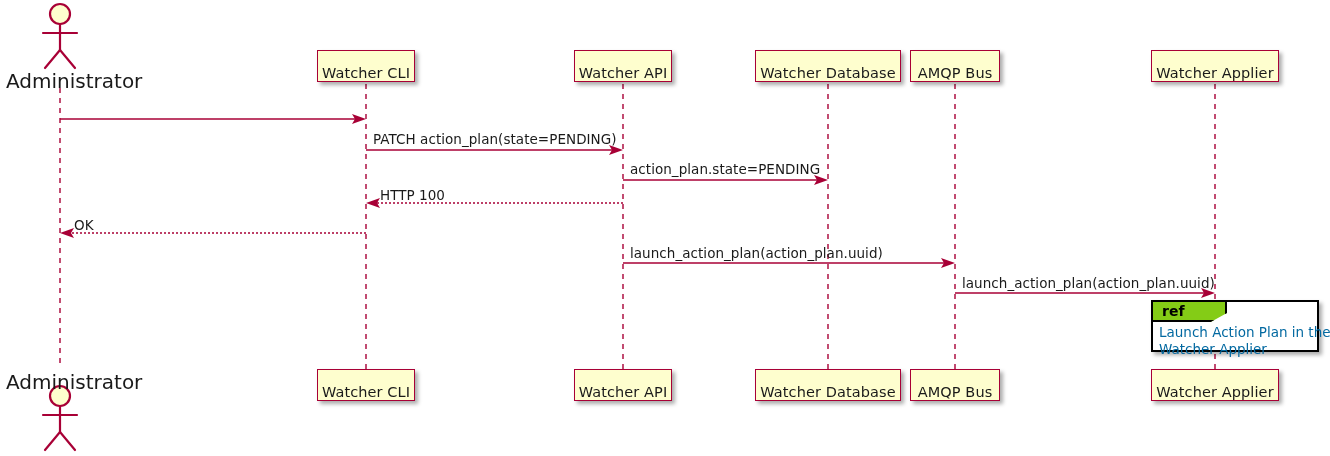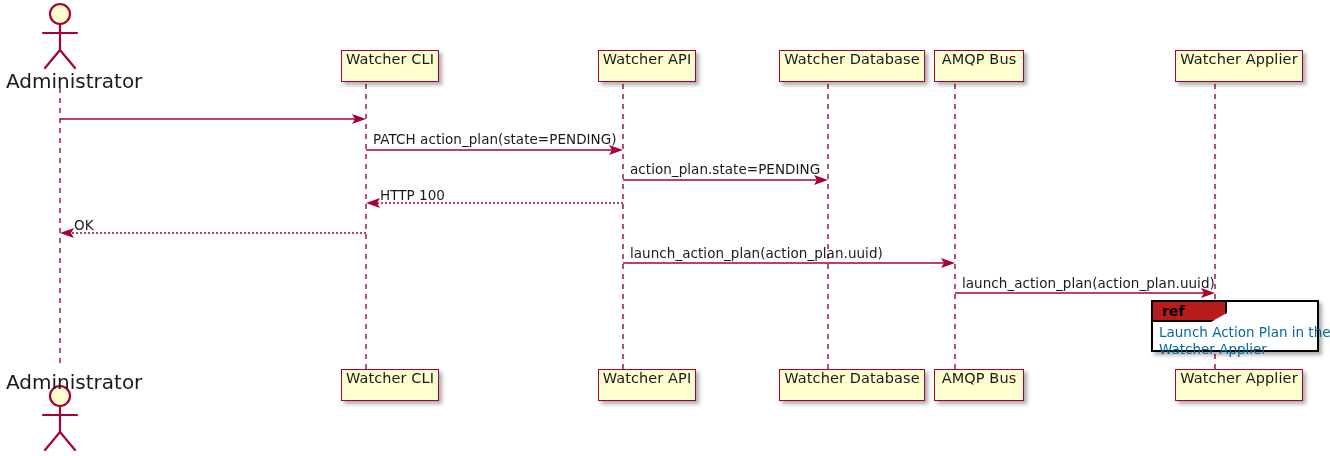--- a/index.html
+++ b/index.html
@@ -55,27 +55,26 @@
     stroke: #A80036;
     stroke-width: 2.2;
   }
   .pbox {
     position: absolute;
     background: #FEFECE;
     border: 1.5px solid #A80036;
     box-shadow: 3px 3px 4px rgba(0,0,0,0.33);
     box-sizing: border-box;
     display: flex;
-    align-items: flex-start;
+    align-items: flex-end;
     justify-content: center;
     font-size: 14.5px;
     color: #1A1A1A;
     white-space: nowrap;
     letter-spacing: 0.1px;
-    margin-left: 24px;
   }
   .actor-label {
     position: absolute;
     font-size: 20px;
     color: #1A1A1A;
     white-space: nowrap;
   }
   .msg-label {
     position: absolute;
     font-size: 13.5px;
@@ -89,21 +88,21 @@
     border: 2px solid #000000;
     box-shadow: 3px 3px 4px rgba(0,0,0,0.33);
     box-sizing: border-box;
   }
   .ref-tab {
     position: absolute;
     left: 0;
     top: 0;
     height: 20px;
     width: 74px;
-    background: #b91c1c;
+    background: #84cc16;
     border-right: 2px solid #000000;
     border-bottom: 2px solid #000000;
     box-sizing: border-box;
     display: flex;
     align-items: center;
     padding-left: 9px;
     font-weight: bold;
     font-size: 14px;
     color: #000000;
     clip-path: polygon(0 0, 100% 0, 100% 55%, 78% 100%, 0 100%);

